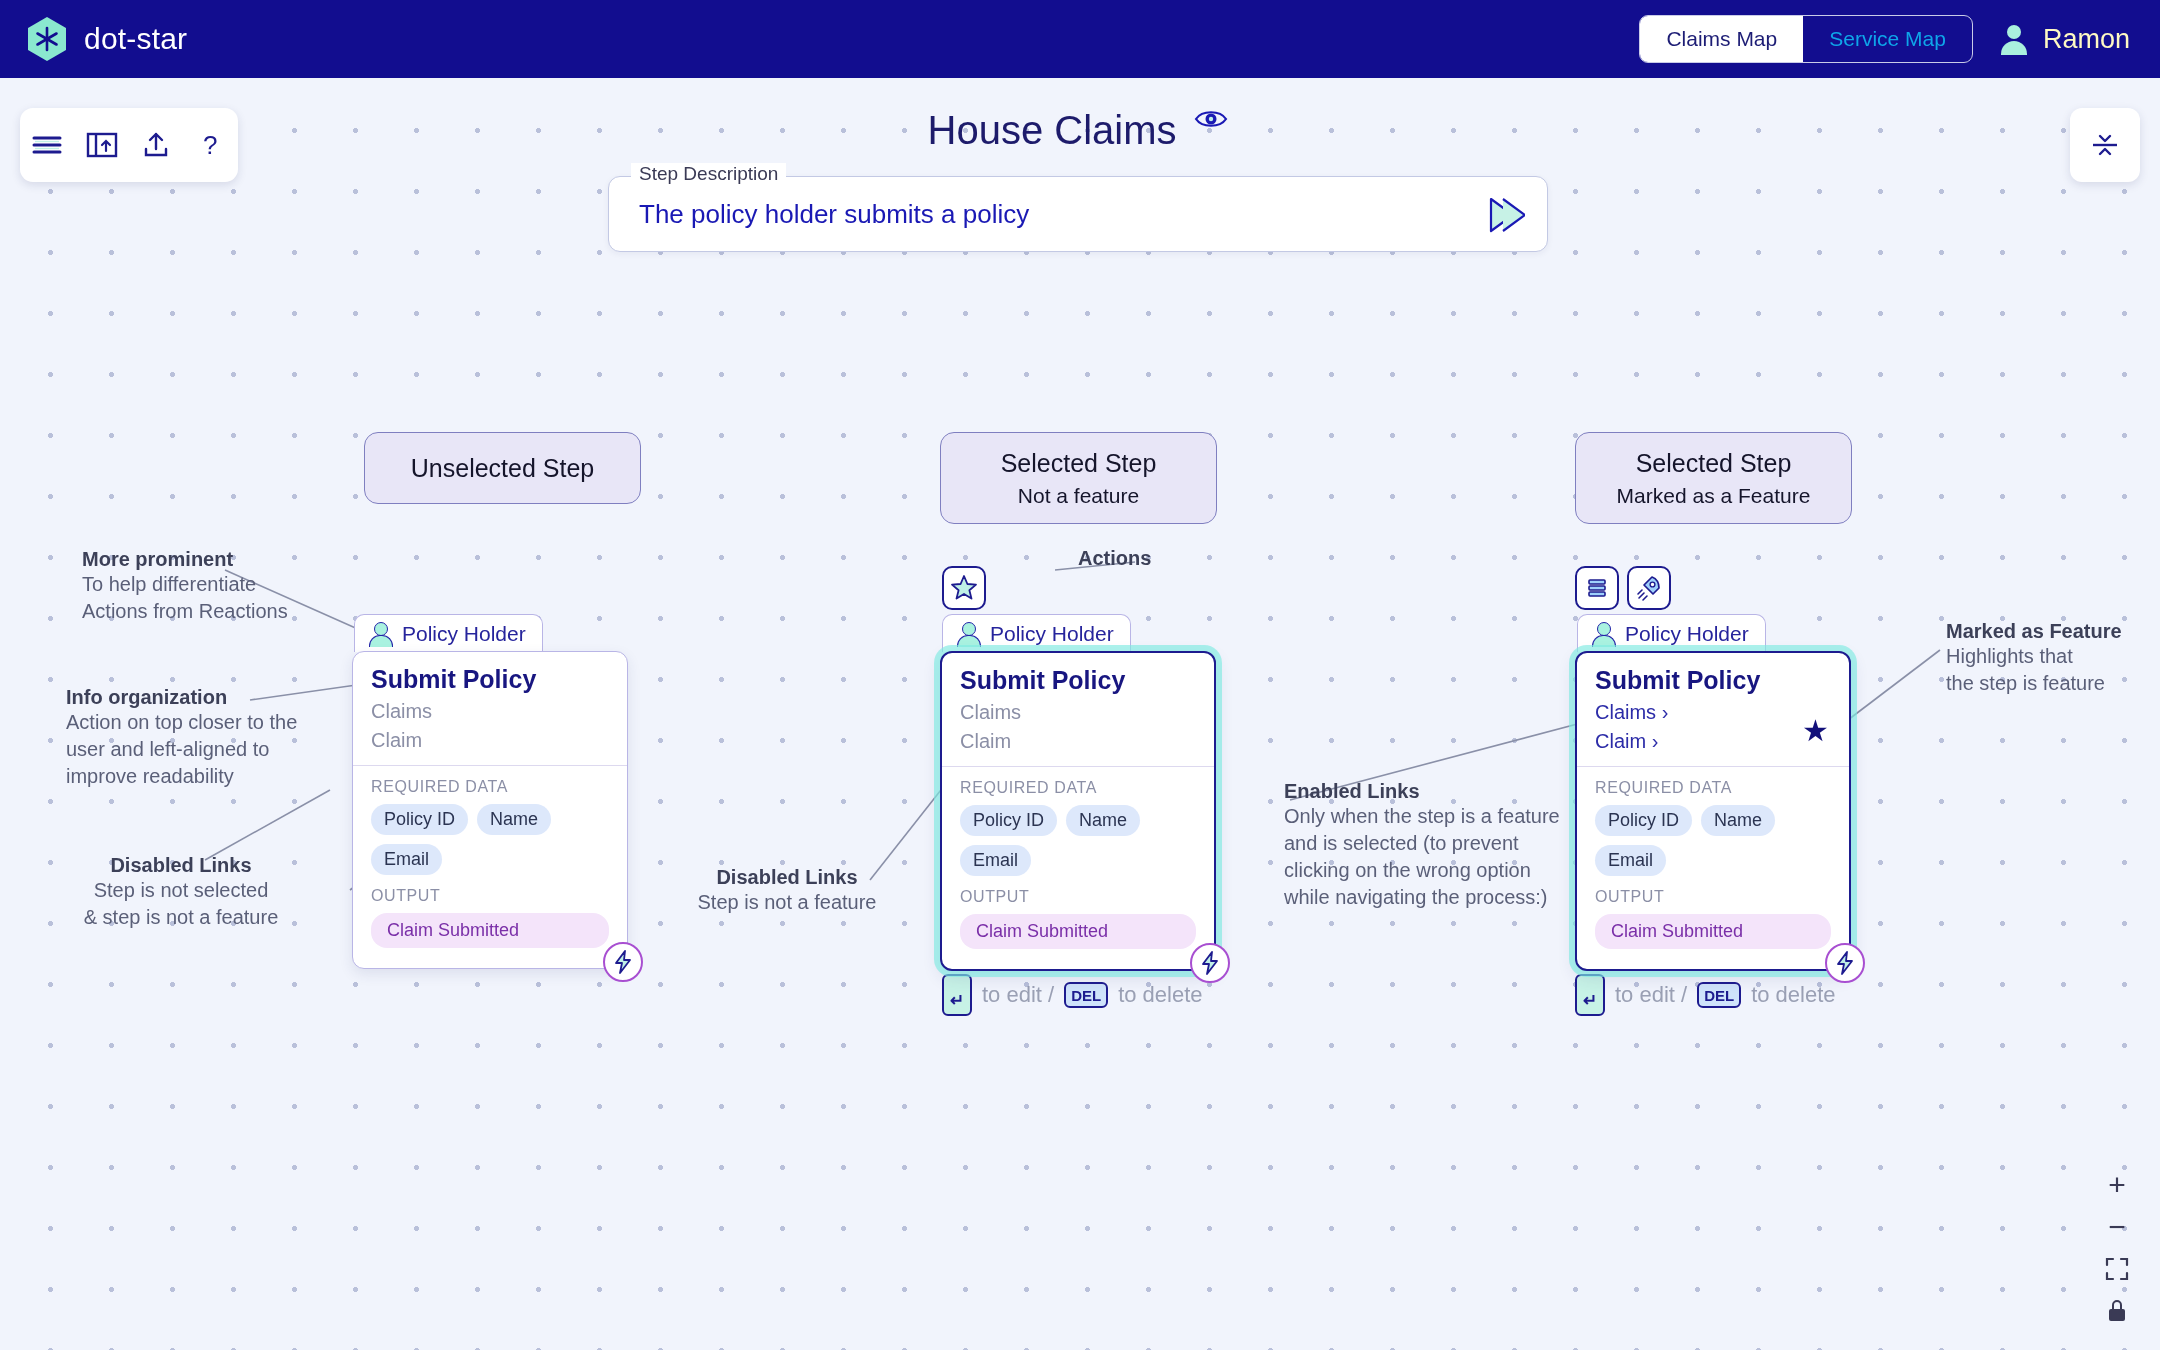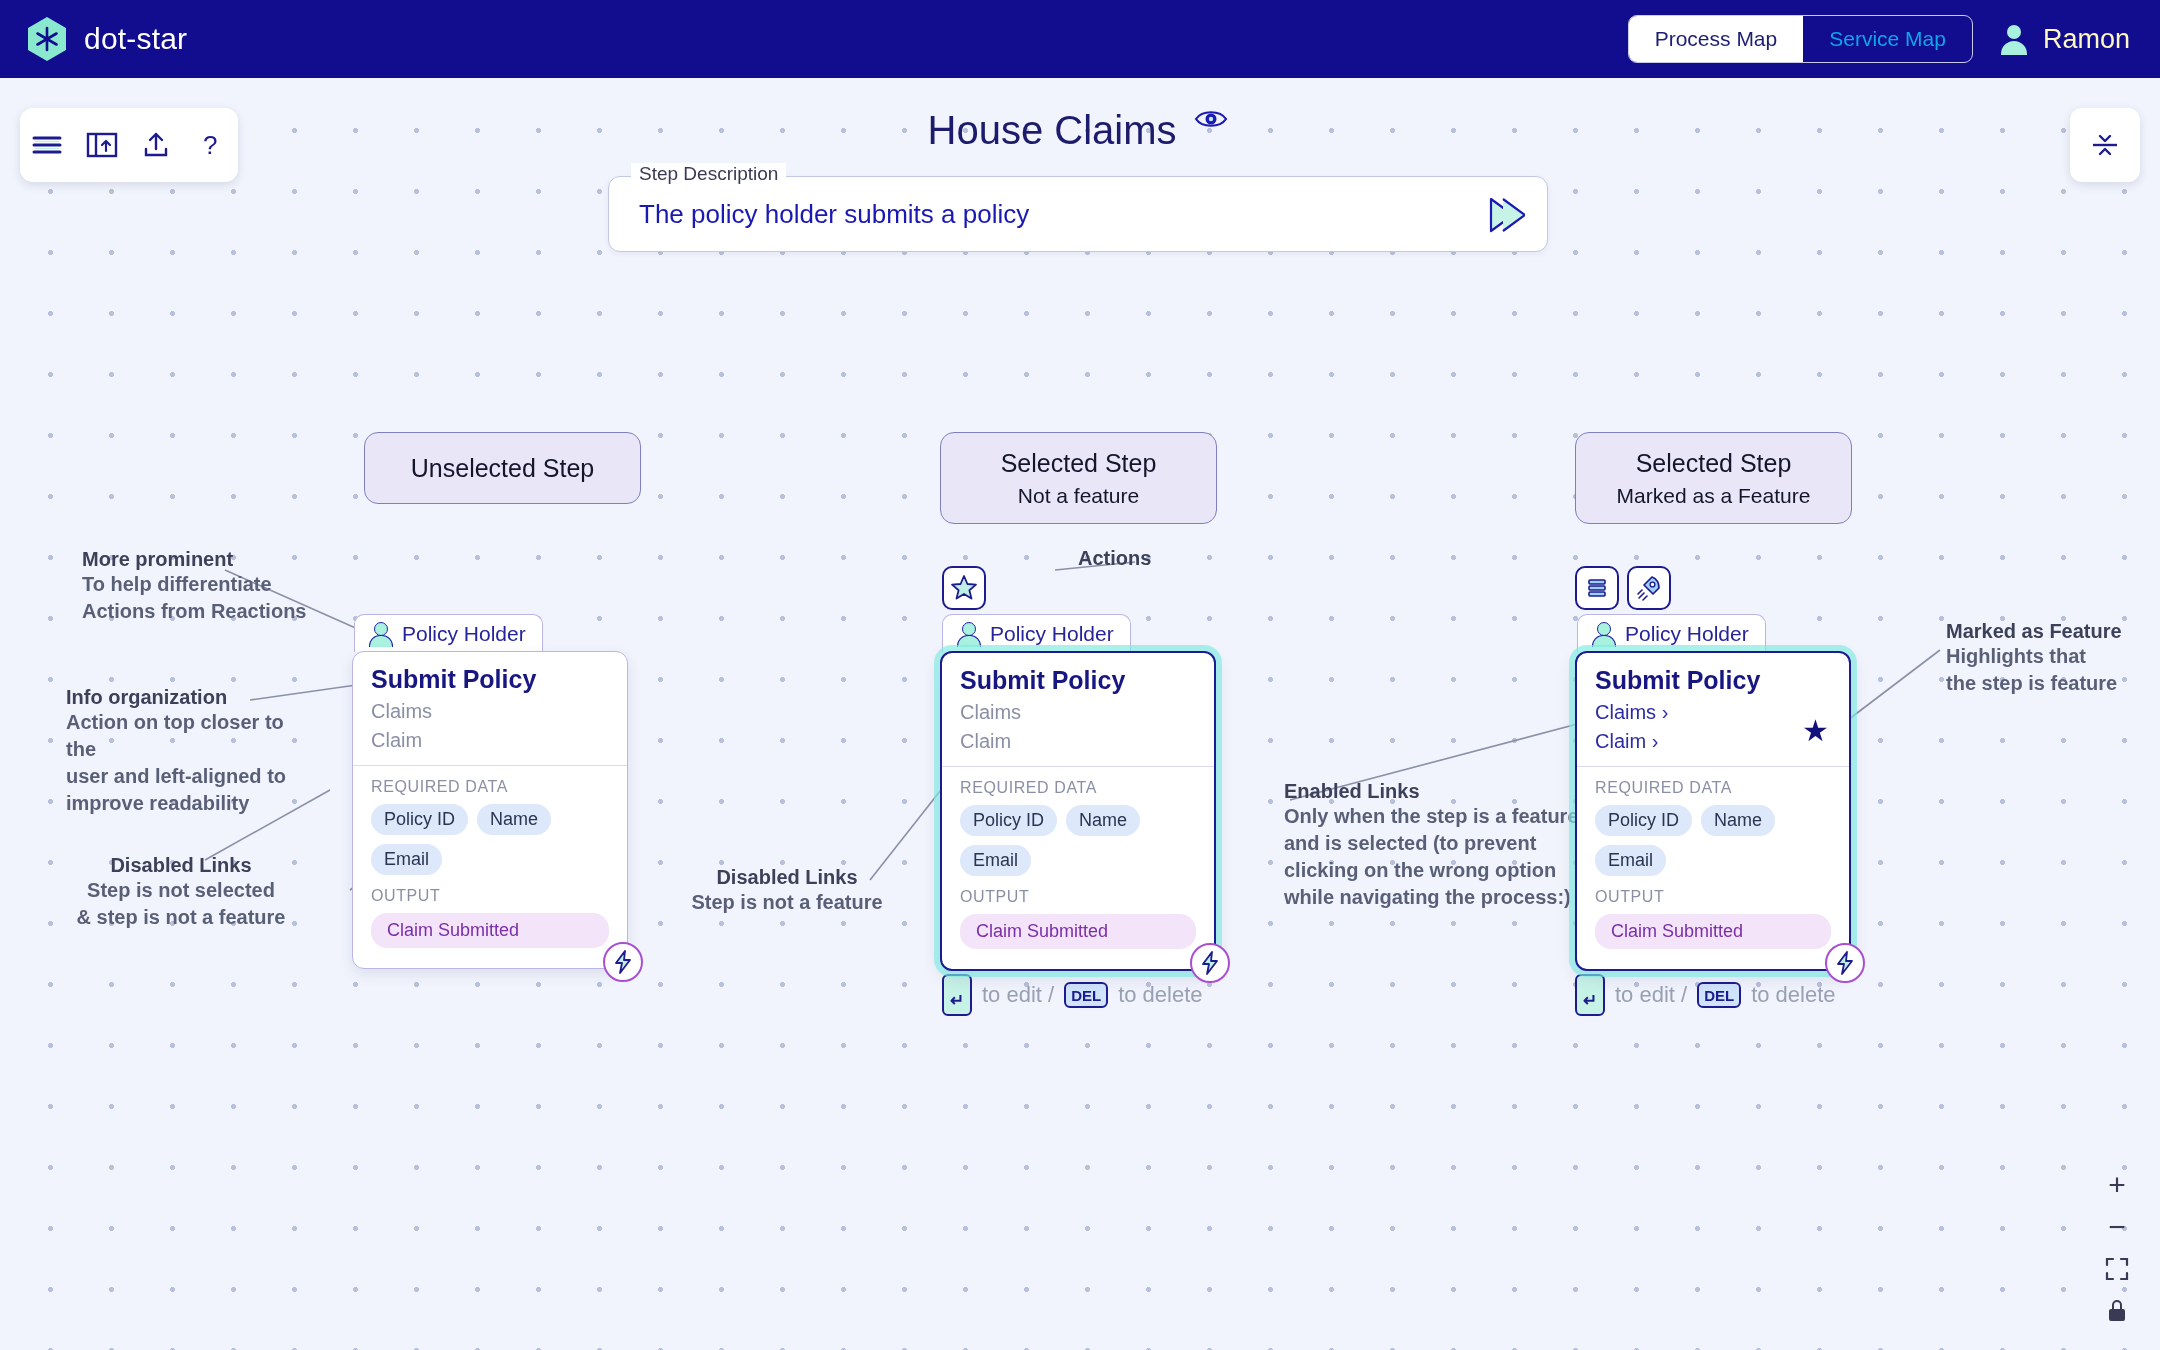--- a/index.html
+++ b/index.html
@@ -132,21 +132,21 @@
 
   
   .act-btn {
     position:absolute; width:44px; height:44px; background:#fff; border:2px solid #1d1b8f;
     border-radius:10px; display:flex; align-items:center; justify-content:center; z-index: 12; cursor:pointer;
   }
 
   
   .anno { position:absolute; z-index: 8; }
   .anno .h { font-size: 20px; font-weight:700; color:#3c4058; }
-  .anno .b { font-size: 20px; color:#5a5f78; line-height:1.35;font-weight:bold; }
+  .anno .b { font-size: 20px; color:#5a5f78; line-height:1.35; }
   .anno.c { text-align:center; }
 
   
   .kh { position:absolute; z-index:8; color:#9aa0b4; font-size:22px; }
   .kh .row { display:flex; align-items:center; gap:10px; margin-bottom:10px; }
   .key {
     background:#c7f2e6; border:2px solid #1d1b8f; border-radius:6px;
     min-width:26px; height:30px; display:flex; align-items:center; justify-content:center;
     color:#1d1b8f; font-size:17px; font-weight:700; padding: 0 4px;
   }
@@ -169,21 +169,21 @@
           <line x1="11.5" y1="17.5" x2="30.5" y2="28.5"></line>
           <line x1="30.5" y1="17.5" x2="11.5" y2="28.5"></line>
         </g>
       </svg>
     </span>
     <span class="brand-name">dot-star</span>
   </div>
 
   <div class="topbar-right">
     <div class="maptoggle">
-      <div class="active">Process Map</div>
+      <div class="active">Claims Map</div>
       <div>Service Map</div>
     </div>
     <div class="user">
       <span class="user-ico"></span>
       <span class="user-name">Ramon</span>
     </div>
   </div>
 </div>
 
 <div id="canvas"></div>

